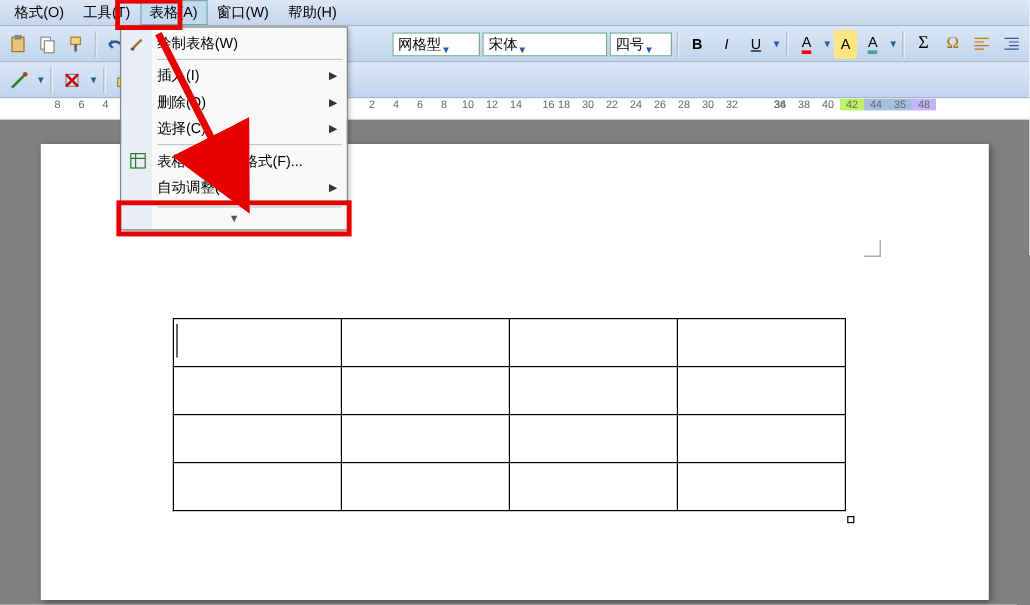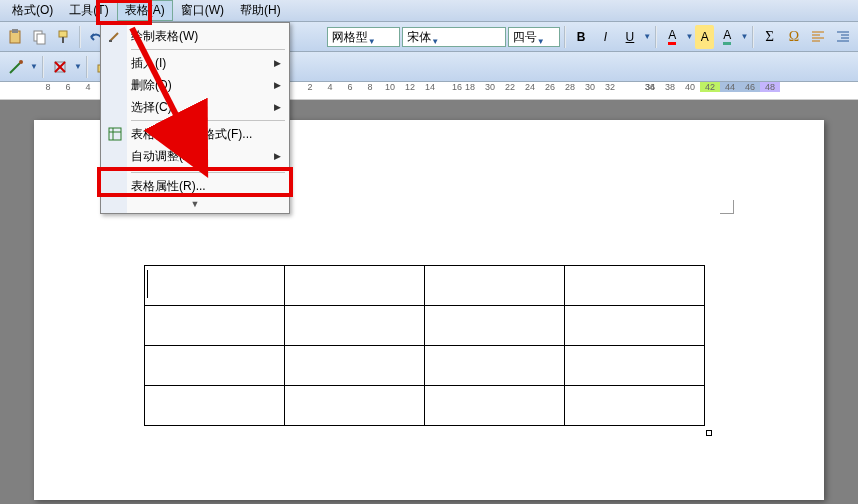--- a/index.html
+++ b/index.html
@@ -180,21 +180,21 @@
   <span class="ruler-tick" style="left:540px">26</span>
   <span class="ruler-tick" style="left:560px">28</span>
   <span class="ruler-tick" style="left:580px">30</span>
   <span class="ruler-tick" style="left:600px">32</span>
   <span class="ruler-tick" style="left:640px">34</span>
   <span class="ruler-tick" style="left:640px">36</span>
   <span class="ruler-tick" style="left:660px">38</span>
   <span class="ruler-tick" style="left:680px">40</span>
   <span class="ruler-tick" style="left:700px;background:#bef264;padding:0 1px">42</span>
   <span class="ruler-tick" style="left:720px;background:#a8c0e0;padding:0 1px">44</span>
-  <span class="ruler-tick" style="left:740px;background:#a8c0e0;padding:0 1px">46</span>
+  <span class="ruler-tick" style="left:740px;background:#a8c0e0;padding:0 1px">35</span>
   <span class="ruler-tick" style="left:760px;background:#c4b5fd;padding:0 1px">48</span>
 </div>
 
 <div class="page-area">
   <div class="page">
     <div class="corner-mark"></div>
     <table class="doc-table">
       <tbody>
           <tr>
             <td></td>
@@ -260,23 +260,20 @@
         </svg>
       </span>
     <span>表格自动套用格式(F)...</span>
   </div>
   <div class="dd-item">
     <span>自动调整(A)</span>
     <span class="arrow">▶</span>
   </div>
   <div class="dd-sep"></div>
   <div class="dd-sep"></div>
-  <div class="dd-item">
-    <span>表格属性(R)...</span>
-  </div>
   <div class="dd-expand">
     <span class="chev">▼</span>
   </div>
 </div>
 
 <div class="redbox menu"></div>
 <div class="redbox item"></div>
 <svg class="red-arrow" viewBox="0 0 120 160">
   <defs>
       <marker id="ah" markerWidth="12" markerHeight="12" refX="9" refY="6" orient="auto">

